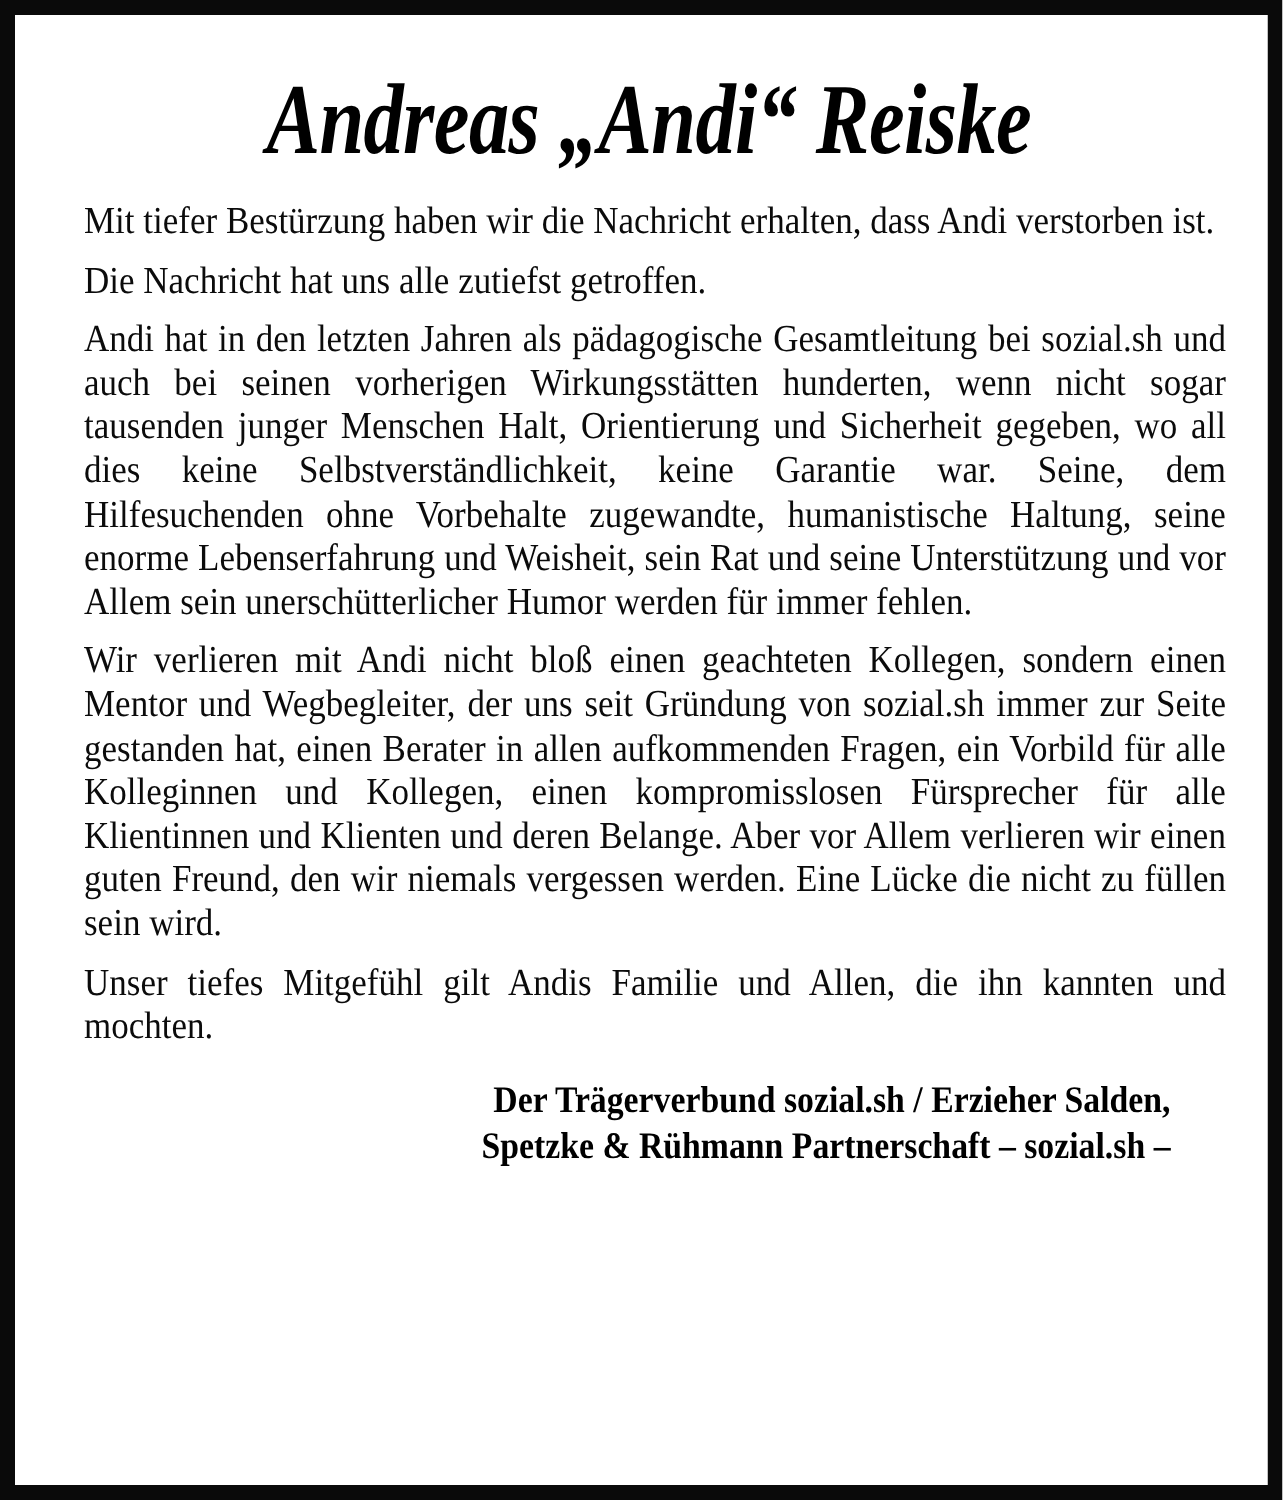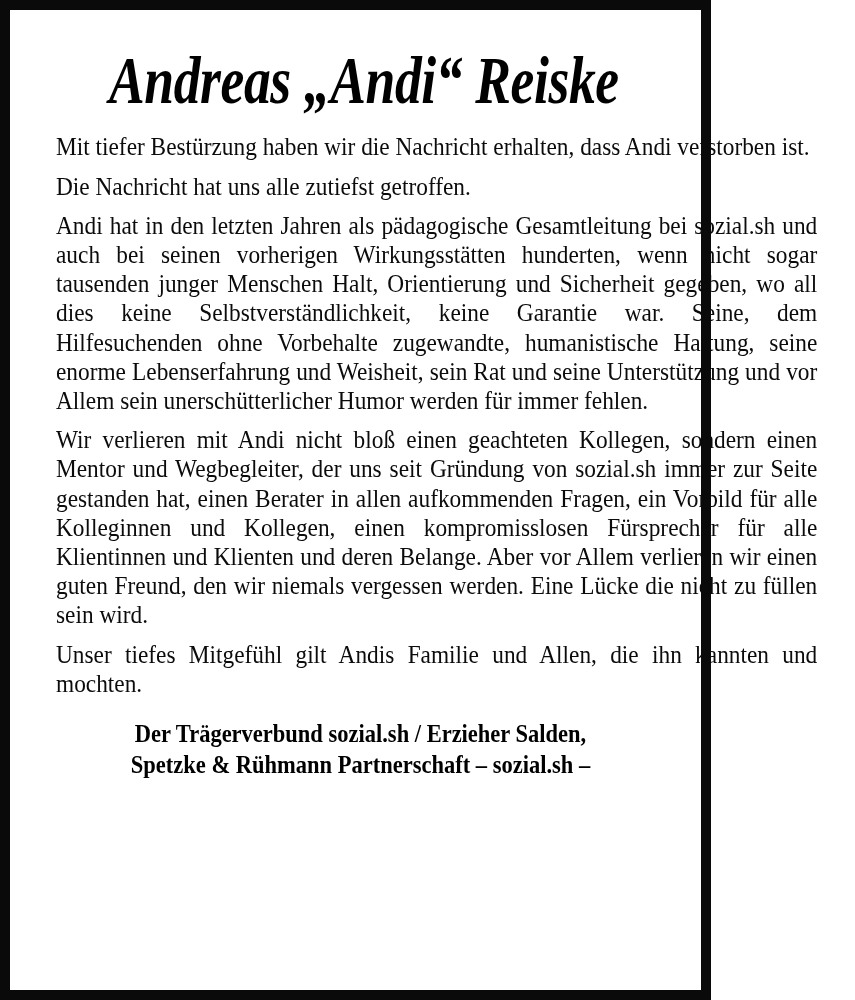--- a/index.html
+++ b/index.html
@@ -11,21 +11,21 @@
   body {
     width: 855px;
     height: 1000px;
     overflow: hidden;
     font-family: "Liberation Serif", "DejaVu Serif", serif;
   }
 
   
   .obituary-frame {
     box-sizing: border-box;
-    width: 711px;
+    width: 855px;
     height: 1000px;
     background: #ffffff;
     border: 10px solid #0a0a0a;
   }
 
   .obituary-inner {
     box-sizing: border-box;
     width: 100%;
     height: 100%;
     padding: 34px 26px 0 36px;
@@ -72,21 +72,21 @@
   }
 
   .obituary-paragraph:last-child {
     margin-bottom: 0;
   }
 
   
   .signature-block {
     margin: 20px 0 0 0;
     padding: 0;
-    text-align: center;
+    text-align: right;
   }
 
   .signature-line {
     margin: 0;
     padding: 0;
     font-family: "Liberation Serif", "DejaVu Serif", serif;
     font-weight: 700;
     font-size: 25px;
     line-height: 31px;
     color: #000000;

